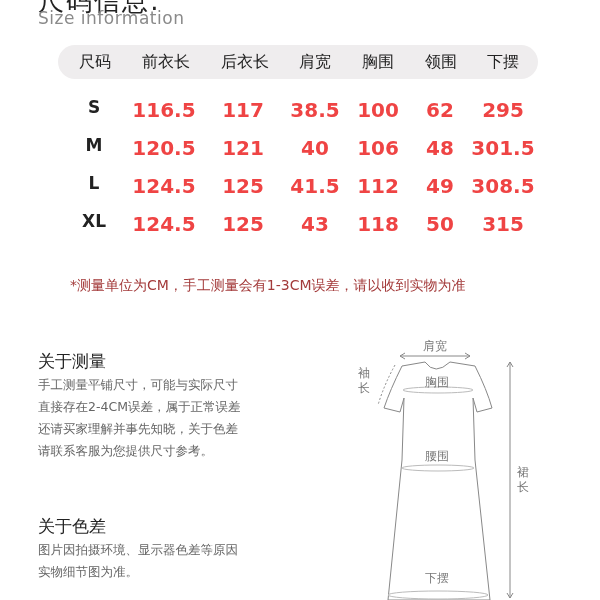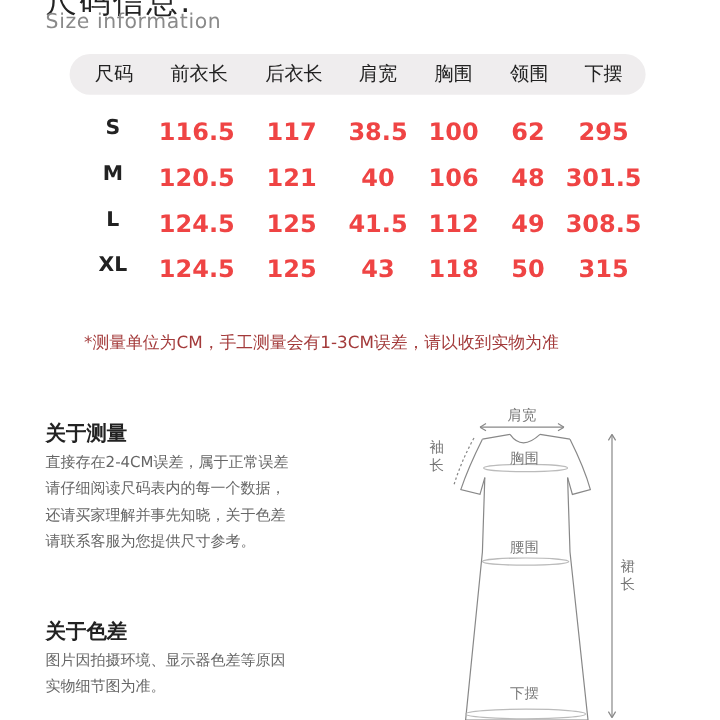--- a/index.html
+++ b/index.html
@@ -5,21 +5,21 @@
   html, body { margin:0; padding:0; background:#ffffff; }
   body { width:600px; height:600px; position:relative; overflow:hidden; font-family:"DejaVu Sans", sans-serif; color:#2a2a2a; }
   .title-cn { position:absolute; left:38px; top:-16px; font-size:26px; color:#222; letter-spacing:2px; }
   .title-en { position:absolute; left:38px; top:8px; font-size:17px; color:#8a8a8a; letter-spacing:0.5px; }
   .table-header { position:absolute; left:58px; top:45px; width:480px; height:34px; background:#efedee; border-radius:17px; }
   .cell { position:absolute; text-align:left; transform:translateX(-50%); white-space:nowrap; }
   .hcell { top:52px; font-size:16px; color:#222; }
   .row-size { font-weight:bold; font-size:17px; color:#222; }
   .rcell { font-size:20px; color:#ef4444;font-weight:bold; }
   .note { position:absolute; left:70px; top:277px; font-size:14px; color:#a33a3a; white-space:nowrap; }
-  .sec-title { position:absolute; left:38px; font-size:17px; color:#222; font-weight:bold; }
+  .sec-title { position:absolute; left:38px; font-size:17px; color:#222; font-weight:normal; }
   .sec-body { position:absolute; left:38px; font-size:12.5px; color:#666; line-height:22px; width:250px; }
   .diagram { position:absolute; left:340px; top:320px; width:200px; height:280px; }
   .dlabel { position:absolute; font-size:12px; color:#777; }
 </style>
 </head>
 <body>
 
 <div class="title-cn">尺码信息:</div>
 <div class="title-en">Size information</div>
 
@@ -71,22 +71,22 @@
     <div class="cell rcell" style="left:378px;top:212px">118</div>
     <div class="cell rcell" style="left:440px;top:212px">50</div>
     <div class="cell rcell" style="left:503px;top:212px">315</div>
   </div>
 </div>
 
 <div class="note">*测量单位为CM，手工测量会有1-3CM误差，请以收到实物为准</div>
 
 <div class="sec-title" style="top:350px">关于测量</div>
 <div class="sec-body" style="top:374px">
+  <div>手工测量平铺尺寸，可能与实际尺寸</div>
   <div>直接存在2-4CM误差，属于正常误差</div>
-  <div>请仔细阅读尺码表内的每一个数据，</div>
   <div>还请买家理解并事先知晓，关于色差</div>
   <div>请联系客服为您提供尺寸参考。</div>
 </div>
 
 <div class="sec-title" style="top:515px">关于色差</div>
 <div class="sec-body" style="top:539px">
   <div>图片因拍摄环境、显示器色差等原因</div>
   <div>实物细节图为准。</div>
 </div>
 

